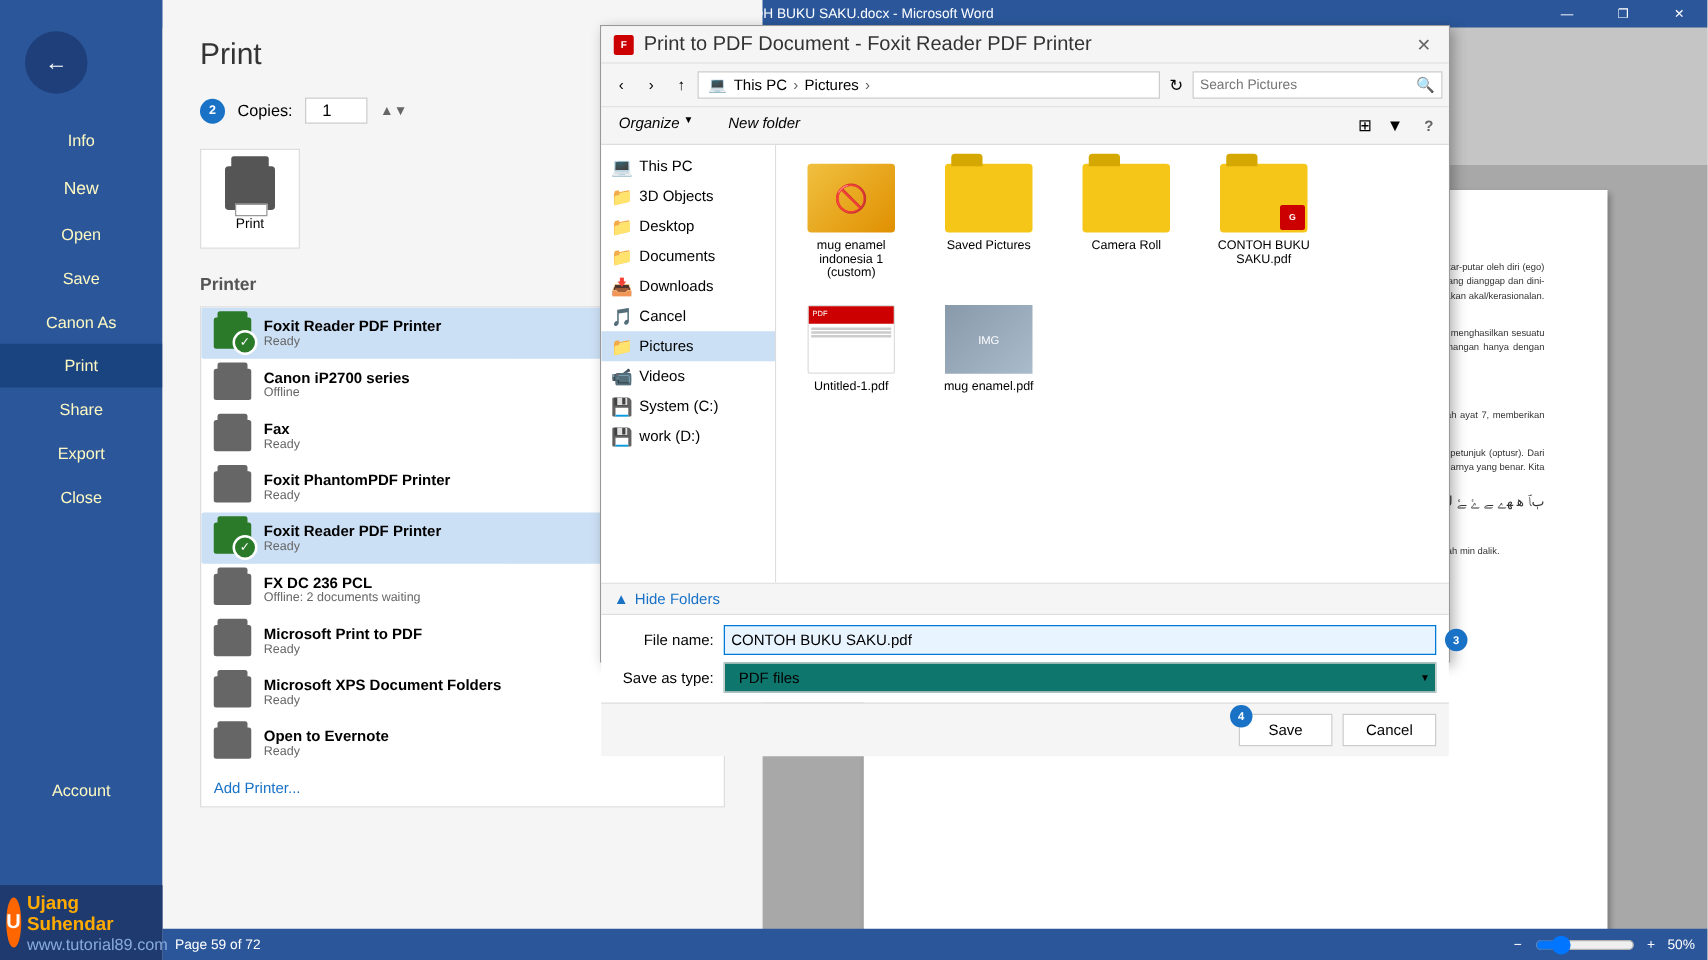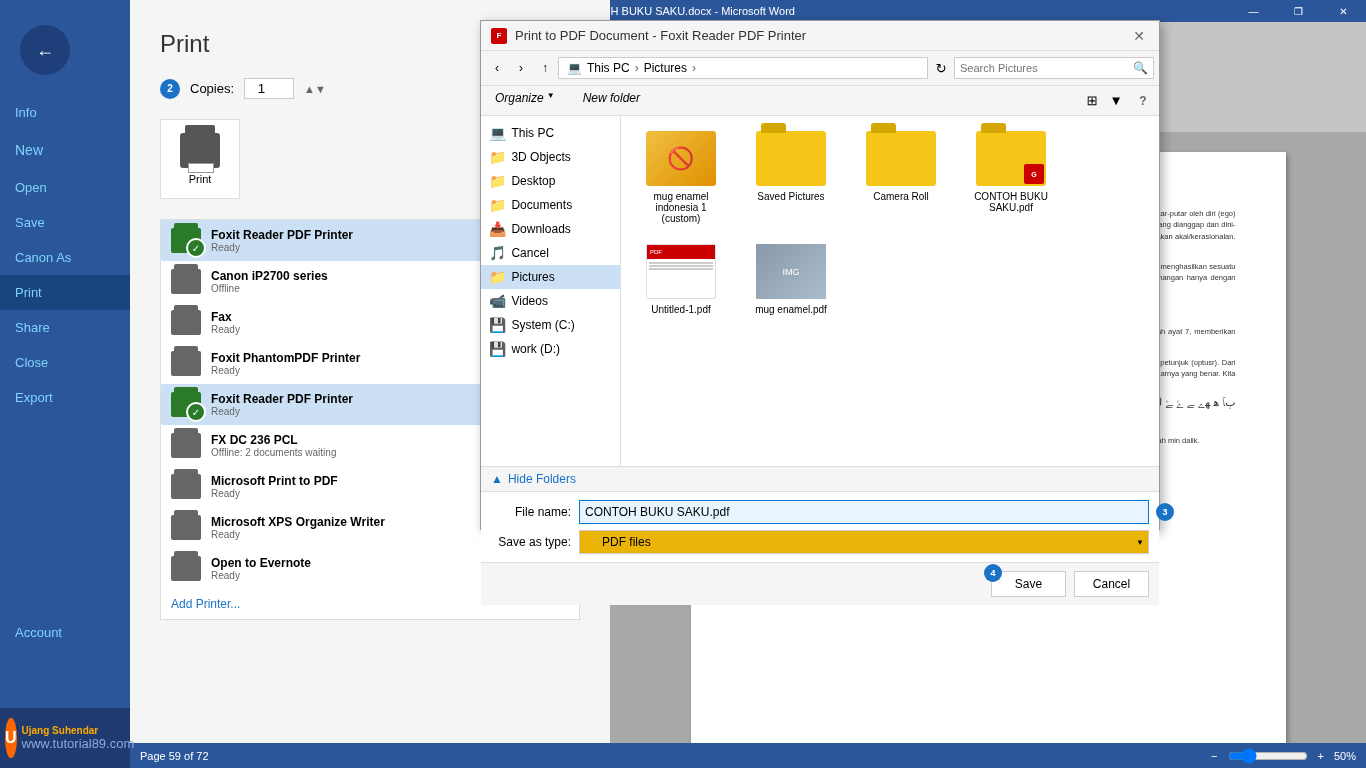--- a/index.html
+++ b/index.html
@@ -10,21 +10,21 @@
 
     
     .word-titlebar { position: absolute; top: 0; left: 0; width: 1366px; height: 22px; background: #2b579a; display: flex; align-items: center; justify-content: center; color: white; font-size: 11px; }
     .word-titlebar-controls { position: absolute; right: 0; top: 0; display: flex; }
     .word-titlebar-controls span { width: 45px; height: 22px; display: flex; align-items: center; justify-content: center; color: white; font-size: 10px; cursor: pointer; }
 
     
     .backstage-sidebar { position: absolute; top: 0; left: 0; width: 130px; height: 768px; background: #2b579a; z-index: 10; }
     .backstage-back-btn { width: 50px; height: 50px; background: #1e3f7a; display: flex; align-items: center; justify-content: center; cursor: pointer; border-radius: 50%; margin: 10px; }
     .backstage-back-btn span { color: white; font-size: 18px; }
-    .backstage-menu-item { padding: 10px 15px; color: #7dd3fc; font-size: 13px; cursor: pointer; }
+    .backstage-menu-item { padding: 10px 15px; color: #fef9c3; font-size: 13px; cursor: pointer; text-align: center; }
     .backstage-menu-item.active { background: #1a4480; }
     .backstage-menu-item.new { font-size: 14px; font-weight: 500; padding: 12px 15px; }
 
     
     .print-area { position: absolute; top: 0; left: 130px; width: 480px; height: 768px; background: #f5f5f5; z-index: 10; padding: 30px; }
     .print-title { font-size: 24px; font-weight: 300; color: #333; margin-bottom: 20px; }
     .print-copies { display: flex; align-items: center; gap: 10px; margin-bottom: 20px; font-size: 13px; }
     .print-copies input { width: 50px; border: 1px solid #ccc; padding: 3px 5px; text-align: center; }
     .print-btn-area { margin-bottom: 20px; }
     .print-btn { width: 80px; height: 80px; background: white; border: 1px solid #ddd; display: flex; flex-direction: column; align-items: center; justify-content: center; cursor: pointer; font-size: 11px; gap: 5px; }
@@ -44,21 +44,21 @@
     .printer-badge-circle { width: 20px; height: 20px; border-radius: 50%; border: 2px solid white; background: #2a7a2a; display: flex; align-items: center; justify-content: center; position: absolute; bottom: -5px; right: -5px; }
     .printer-icon-wrap { position: relative; width: 30px; height: 25px; flex-shrink: 0; }
     .checkmark { color: white; font-size: 10px; }
     .printer-name { font-size: 12px; font-weight: 600; }
     .printer-status { font-size: 10px; color: #666; }
     .add-printer { color: #1a72c7; padding: 8px 10px; cursor: pointer; font-size: 12px; }
 
     
     .pdf-dialog { position: absolute; top: 20px; left: 480px; width: 680px; height: 510px; background: white; border: 1px solid #999; z-index: 200; box-shadow: 3px 3px 10px rgba(0,0,0,0.3); }
     .dialog-titlebar { height: 30px; background: #f5f5f5; border-bottom: 1px solid #ddd; display: flex; align-items: center; padding: 0 10px; }
-    .dialog-title-text { font-size: 13px; color: #333; flex: 1; }
+    .dialog-title-text { font-size: 16px; color: #333; flex: 1; }
     .dialog-close { width: 20px; height: 20px; background: none; border: none; cursor: pointer; font-size: 14px; color: #666; display: flex; align-items: center; justify-content: center; }
 
     
     .nav-bar { height: 35px; background: #f5f5f5; border-bottom: 1px solid #ddd; display: flex; align-items: center; padding: 0 5px; gap: 2px; }
     .nav-btn { width: 22px; height: 22px; border: 1px solid transparent; background: none; cursor: pointer; display: flex; align-items: center; justify-content: center; font-size: 12px; border-radius: 2px; }
     .nav-breadcrumb { flex: 1; height: 22px; border: 1px solid #ccc; background: white; display: flex; align-items: center; padding: 0 8px; font-size: 12px; gap: 5px; }
     .nav-breadcrumb-arrow { color: #666; }
     .nav-refresh { width: 22px; height: 22px; border: 1px solid transparent; background: none; cursor: pointer; display: flex; align-items: center; justify-content: center; border-radius: 2px; }
     .search-box { width: 200px; height: 22px; border: 1px solid #ccc; display: flex; align-items: center; padding: 0 5px; background: white; }
     .search-box input { flex: 1; border: none; outline: none; font-size: 11px; background: none; }
@@ -93,21 +93,21 @@
 
     
     .bottom-controls { border-top: 1px solid #ddd; padding: 8px 10px; background: white; }
     .filename-row { display: flex; align-items: center; margin-bottom: 6px; gap: 8px; }
     .filename-label { font-size: 12px; width: 80px; text-align: right; }
     .filename-input-wrap { flex: 1; position: relative; }
     .filename-input { width: 100%; height: 24px; border: 1px solid #0078d7; padding: 0 25px 0 5px; font-size: 12px; background: #e8f4ff; outline: none; }
     .filename-input-wrap .badge-3 { position: absolute; right: -25px; top: 50%; transform: translateY(-50%); width: 18px; height: 18px; border-radius: 50%; background: #1a72c7; color: white; font-size: 9px; display: flex; align-items: center; justify-content: center; font-weight: bold; }
     .savetype-row { display: flex; align-items: center; gap: 8px; }
     .savetype-label { font-size: 12px; width: 80px; text-align: right; }
-    .savetype-select { flex: 1; height: 24px; border: 1px solid #ccc; padding: 0 22px; font-size: 12px; background: #eab308; }
+    .savetype-select { flex: 1; height: 24px; border: 1px solid #ccc; padding: 0 11px; font-size: 12px; background: #0f766e; }
     .dialog-buttons { display: flex; justify-content: flex-end; gap: 8px; padding: 8px 10px; border-top: 1px solid #ddd; background: #f5f5f5; }
     .btn-save { min-width: 75px; height: 26px; background: white; border: 1px solid #ccc; cursor: pointer; font-size: 12px; display: flex; align-items: center; justify-content: center; position: relative; }
     .btn-cancel { min-width: 75px; height: 26px; background: white; border: 1px solid #ccc; cursor: pointer; font-size: 12px; display: flex; align-items: center; justify-content: center; }
     .badge-4 { position: absolute; top: -8px; left: -8px; width: 18px; height: 18px; border-radius: 50%; background: #1a72c7; color: white; font-size: 9px; display: flex; align-items: center; justify-content: center; font-weight: bold; }
 
     
     .doc-area { position: absolute; top: 132px; left: 610px; width: 756px; height: 636px; background: #a8a8a8; z-index: 5; overflow: hidden; }
     .doc-page { background: white; margin: 20px auto; width: 595px; min-height: 842px; padding: 40px 50px; font-size: 9px; line-height: 1.4; color: #333; box-shadow: 2px 2px 5px rgba(0,0,0,0.3); }
 
     
@@ -121,21 +121,21 @@
     
     
     .doc-text { font-size: 7.5px; line-height: 1.5; text-align: justify; }
     .doc-heading { font-size: 8px; font-weight: bold; text-align: center; margin-bottom: 5px; }
     .doc-arabic { font-size: 11px; text-align: right; direction: rtl; margin: 5px 0; }
 
     
     .ujang-footer { position: absolute; bottom: 0; left: 0; width: 130px; height: 60px; background: #1e3a6e; display: flex; align-items: center; padding: 5px; gap: 5px; z-index: 20; }
     .ujang-avatar { width: 40px; height: 40px; border-radius: 50%; background: #ff6600; display: flex; align-items: center; justify-content: center; color: white; font-size: 16px; font-weight: bold; }
     .ujang-info { color: white; }
-    .ujang-name { font-size: 10px; font-weight: bold; color: #ffaa00; }
+    .ujang-name { font-size: 15px; font-weight: bold; color: #ffaa00; }
     .ujang-web { font-size: 13px; color: #88aadd; }
 
     .select-dropdown { position: relative; display: flex; align-items: center; }
     .select-dropdown select { appearance: none; padding-right: 20px; }
     .select-arrow { position: absolute; right: 5px; pointer-events: none; font-size: 8px; }
 
     
     .foxit-icon { width: 16px; height: 16px; background: #cc0000; border-radius: 2px; display: flex; align-items: center; justify-content: center; color: white; font-size: 8px; font-weight: bold; }
 
     
@@ -187,24 +187,24 @@
   <div class="backstage-menu-item">
     <span>Canon As</span>
   </div>
   <div class="backstage-menu-item active">
     <span>Print</span>
   </div>
   <div class="backstage-menu-item">
     <span>Share</span>
   </div>
   <div class="backstage-menu-item">
+    <span>Export</span>
+  </div>
+  <div class="backstage-menu-item">
     <span>Close</span>
-  </div>
-  <div class="backstage-menu-item">
-    <span>Export</span>
   </div>
 
   <div style="margin-top:auto; padding-top:200px;">
     <div class="backstage-menu-item">
       <span>Account</span>
     </div>
   </div>
 </div>
 
 <div class="print-area">
@@ -217,20 +217,24 @@
     <span style="font-size:11px;color:#666;">▲▼</span>
   </div>
 
   <div class="print-btn-area">
     <div class="print-btn">
       <div class="printer-icon"></div>
       <span>Print</span>
     </div>
   </div>
 
+  <div class="printer-section-title">
+    <span>Printer</span>
+    <div class="info-icon">i</div>
+  </div>
 
   <div style="border:1px solid #ddd;background:white;max-height:420px;overflow-y:auto;">
 
     <div class="printer-item selected">
       <div class="printer-icon-wrap">
         <div class="printer-icon-sm green"></div>
         <div class="printer-badge-circle">
             <span class="checkmark">✓</span>
           </div>
       </div>
@@ -302,21 +306,21 @@
         <div class="printer-name">Microsoft Print to PDF</div>
         <div class="printer-status">Ready</div>
       </div>
     </div>
 
     <div class="printer-item">
       <div class="printer-icon-wrap">
         <div class="printer-icon-sm"></div>
       </div>
       <div>
-        <div class="printer-name">Microsoft XPS Organize Writer</div>
+        <div class="printer-name">Microsoft XPS Document Folders</div>
         <div class="printer-status">Ready</div>
       </div>
     </div>
 
     <div class="printer-item">
       <div class="printer-icon-wrap">
         <div class="printer-icon-sm"></div>
       </div>
       <div>
         <div class="printer-name">Open to Evernote</div>

